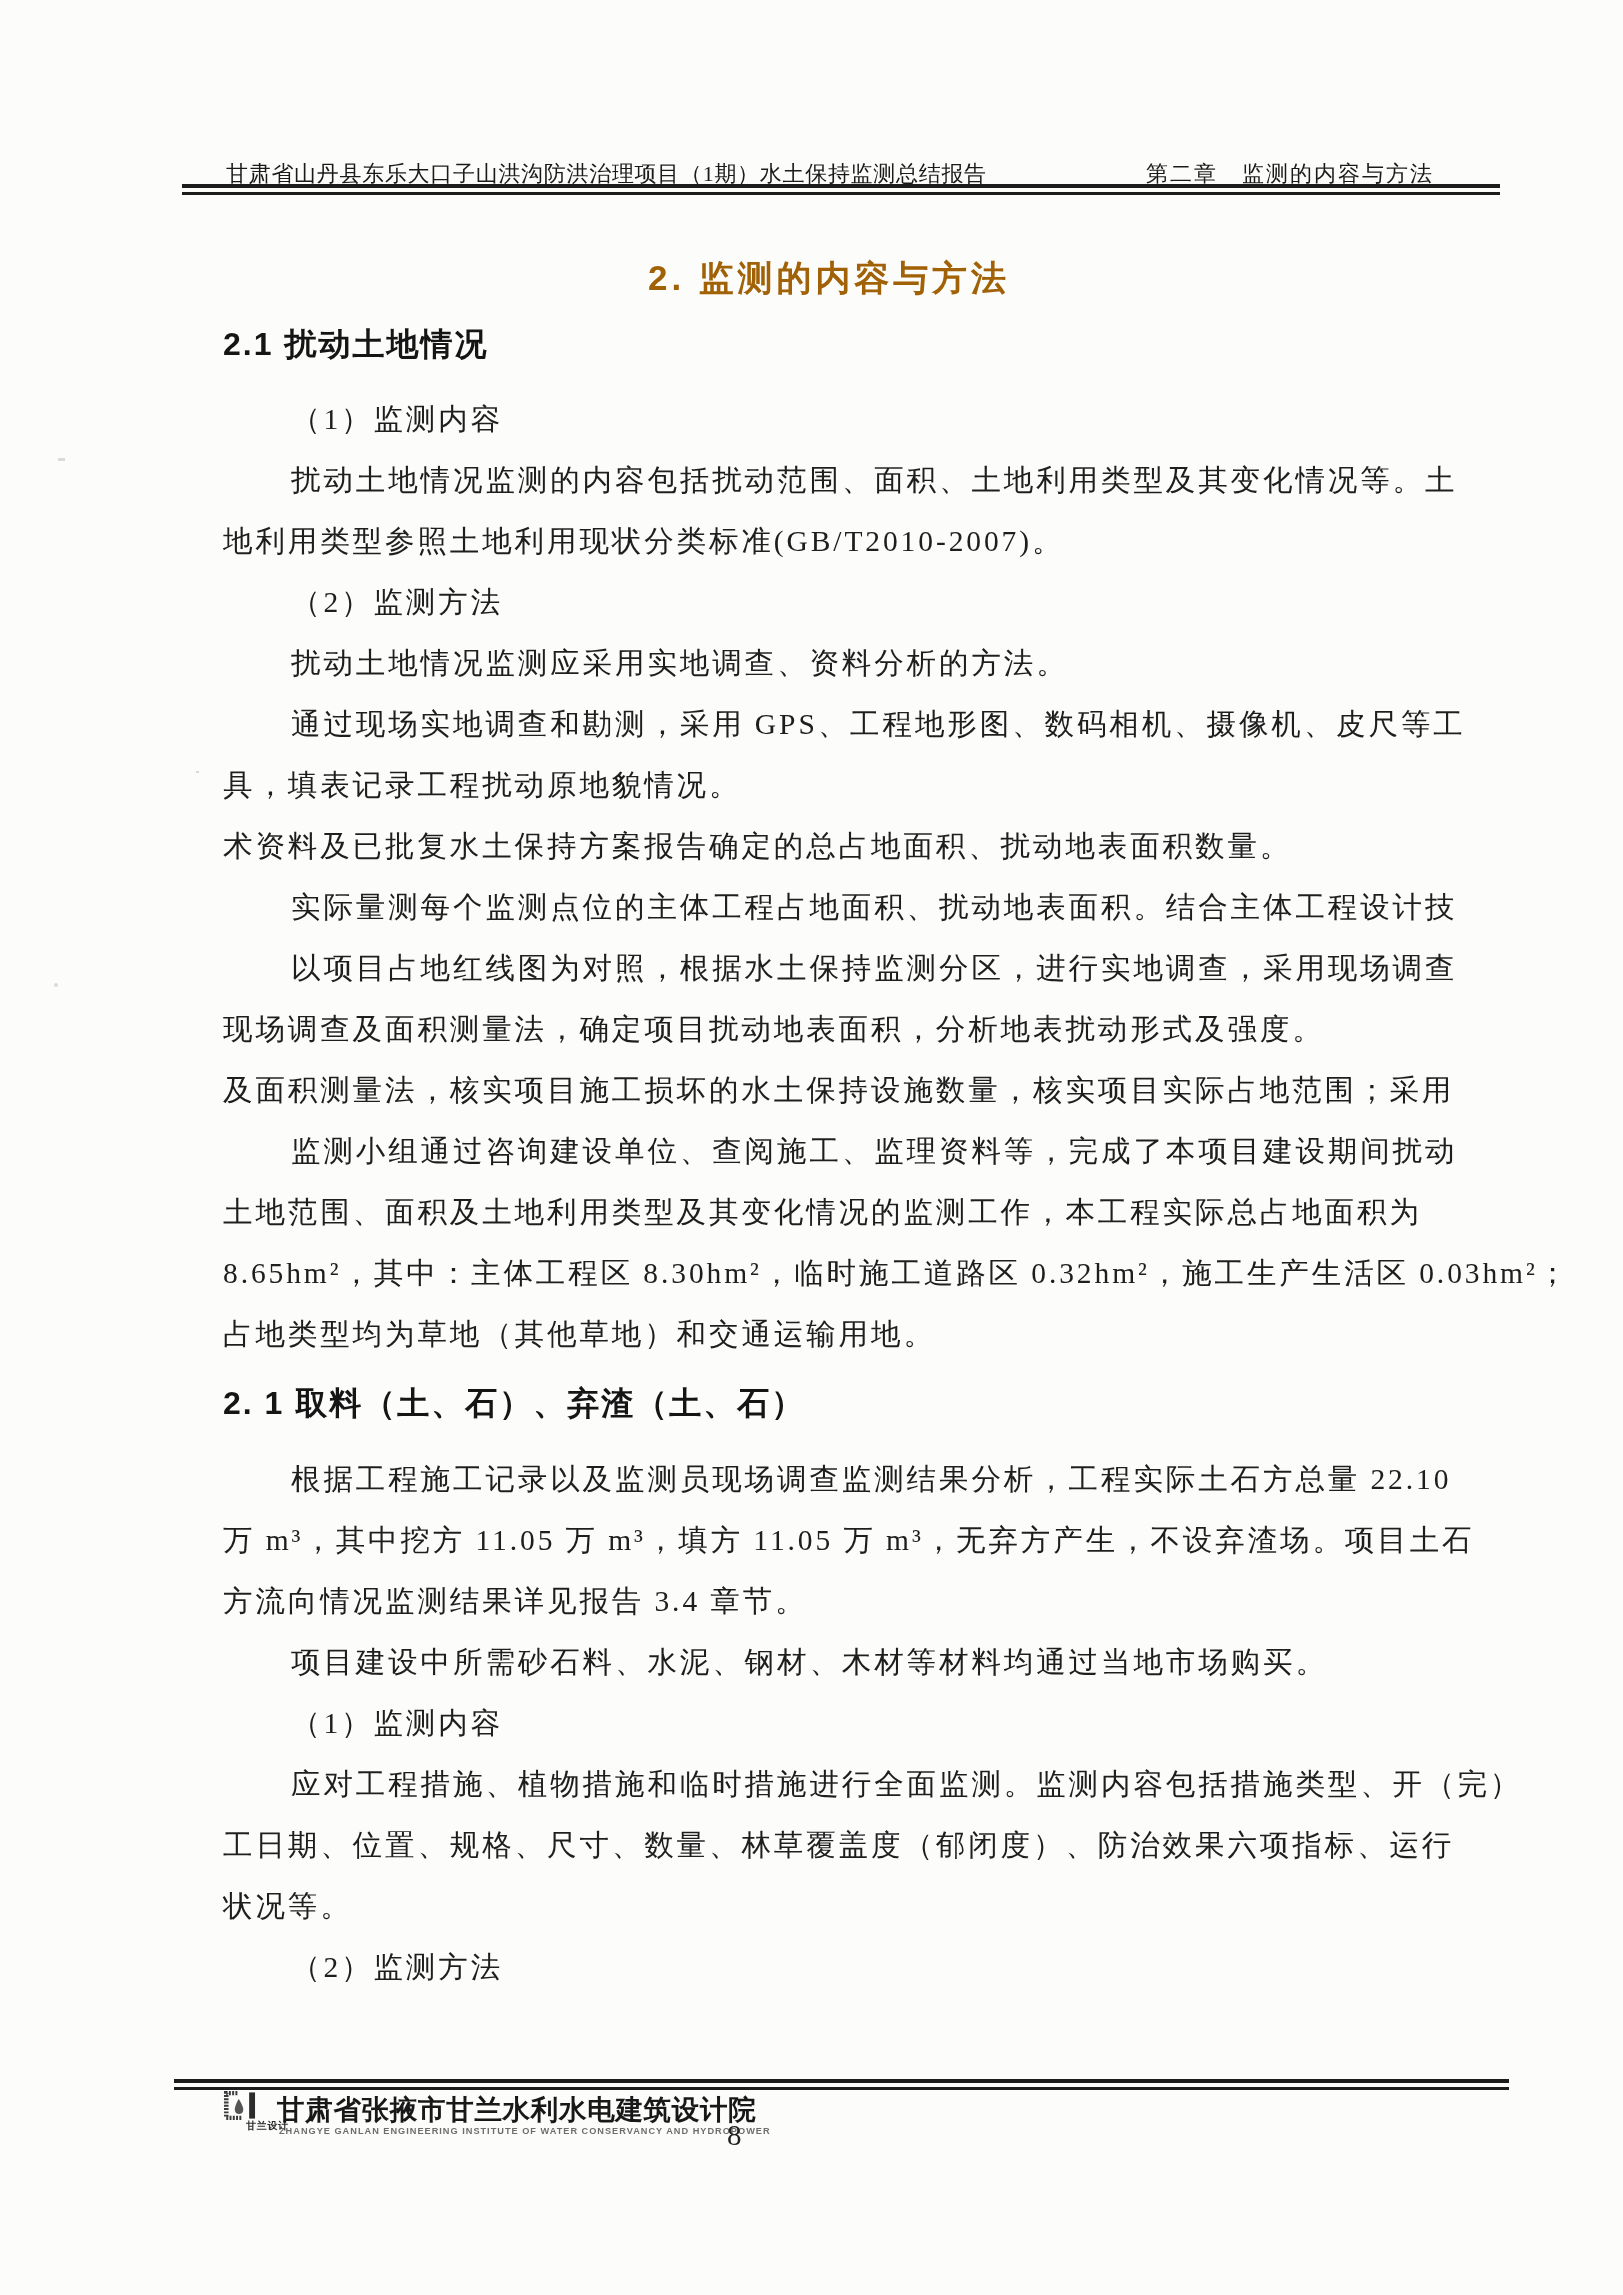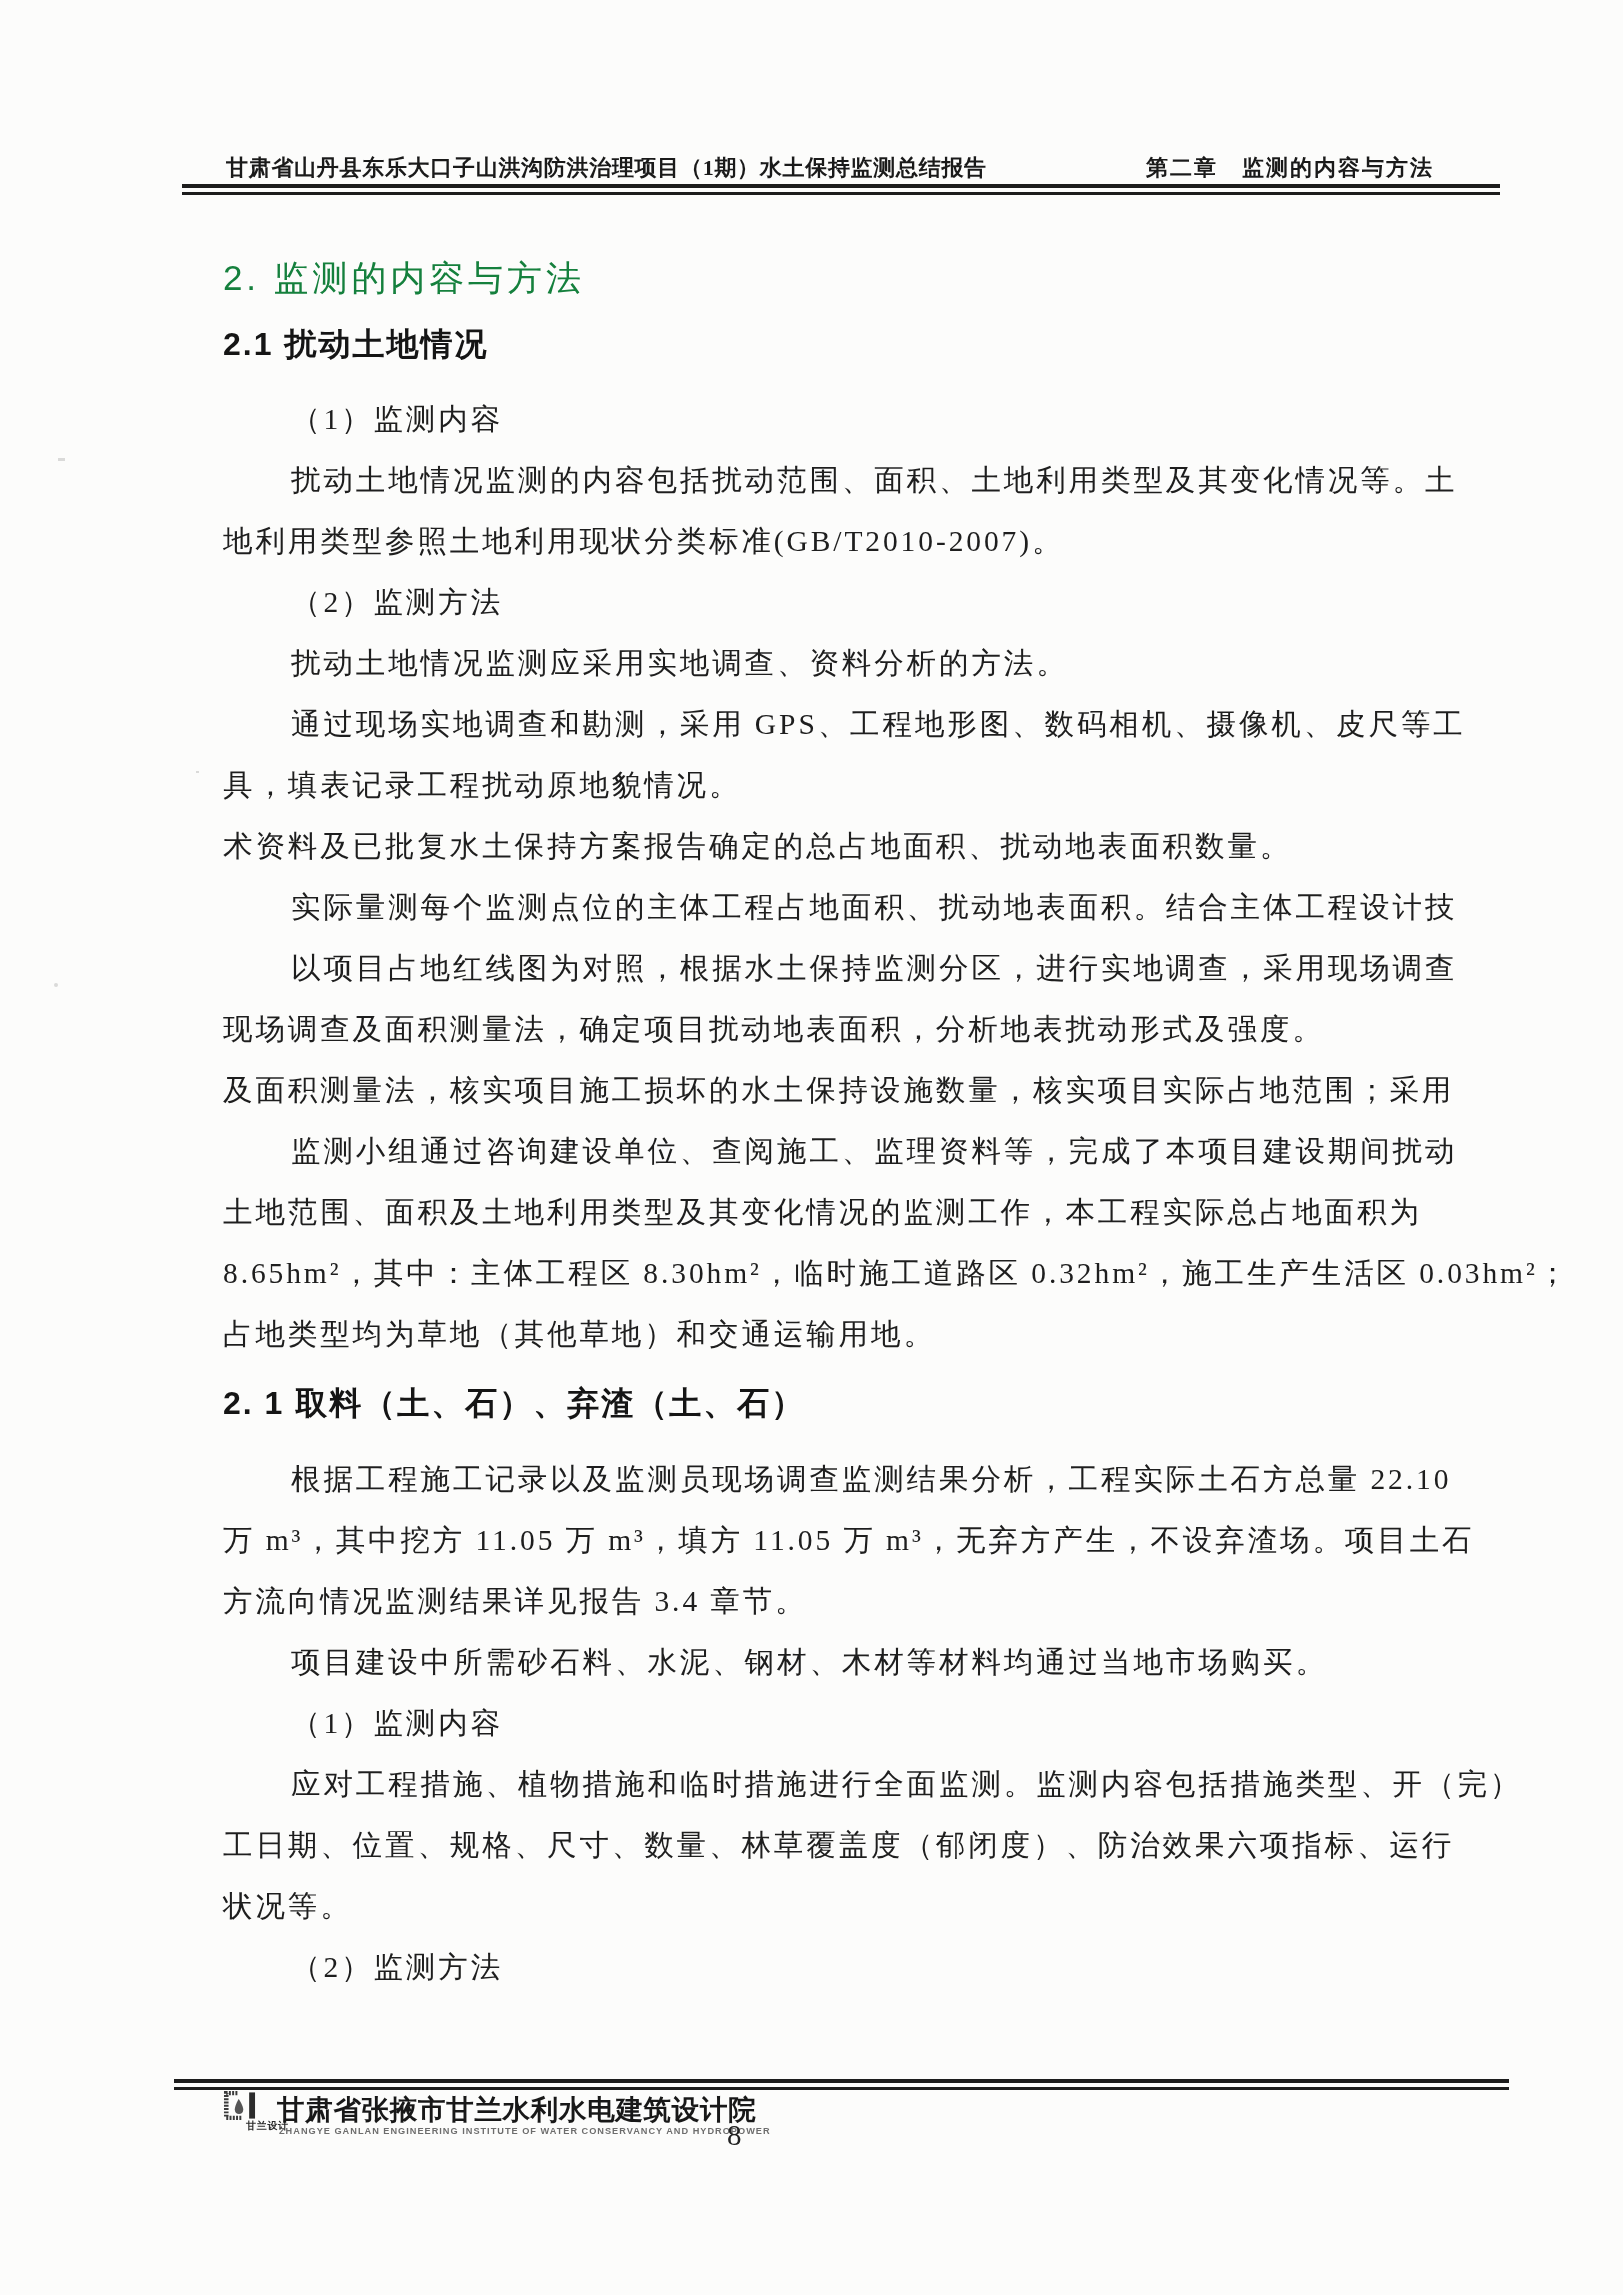--- a/index.html
+++ b/index.html
@@ -6,42 +6,42 @@
   .page{
     position:relative;
     width:1623px;height:2295px;
     background:#fcfcfb;
     overflow:hidden;
     font-family:"Liberation Serif","DejaVu Serif",serif;
     color:#1e1e1e;
   }
   
   .header{
-    position:absolute;left:226px;top:153px;width:1208px;
+    position:absolute;left:226px;top:159px;width:1208px;
     display:flex;justify-content:space-between;align-items:baseline;
-    font-weight:bold;font-size:22px;letter-spacing:0.7px;
+    font-weight:normal;font-size:22px;letter-spacing:0.7px;
     color:#1a1a1a;white-space:nowrap;
   }
   .header .chap{letter-spacing:2px;}
   .rule{position:absolute;background:#1c1c1c;}
   .rule-top-1{left:182px;top:184px;width:1318px;height:3.9px;}
   .rule-top-2{left:182px;top:192px;width:1318px;height:2.6px;}
   
   .body{
     position:absolute;left:223px;top:242px;width:1212px;
   }
   .line{
     font-size:29.5px;height:61px;line-height:61px;
     letter-spacing:2.9px;white-space:nowrap;color:#1e1e1e;
   }
   .line.first,.line.sub{padding-left:68px;}
   .line.title{
-    height:72px;line-height:72px;text-align:left;
+    height:72px;line-height:72px;text-align:center;
     font-family:"Liberation Sans","DejaVu Sans",sans-serif;
-    font-weight:normal;font-size:35px;letter-spacing:3.9px;color:#15803d;
+    font-weight:bold;font-size:35px;letter-spacing:3.9px;color:#a16207;
     padding-left:0;
   }
   .line.h1a,.line.h1b,.line.h1c{
     font-family:"Liberation Sans","DejaVu Sans",sans-serif;
     font-weight:bold;font-size:32px;letter-spacing:2px;color:#151515;
   }
   .line.h1a{margin-bottom:14.4px;}
   .line.h1b{margin-top:7.9px;margin-bottom:14.4px;}
   .line.h1c{margin-top:5.2px;margin-bottom:11px;}
   

